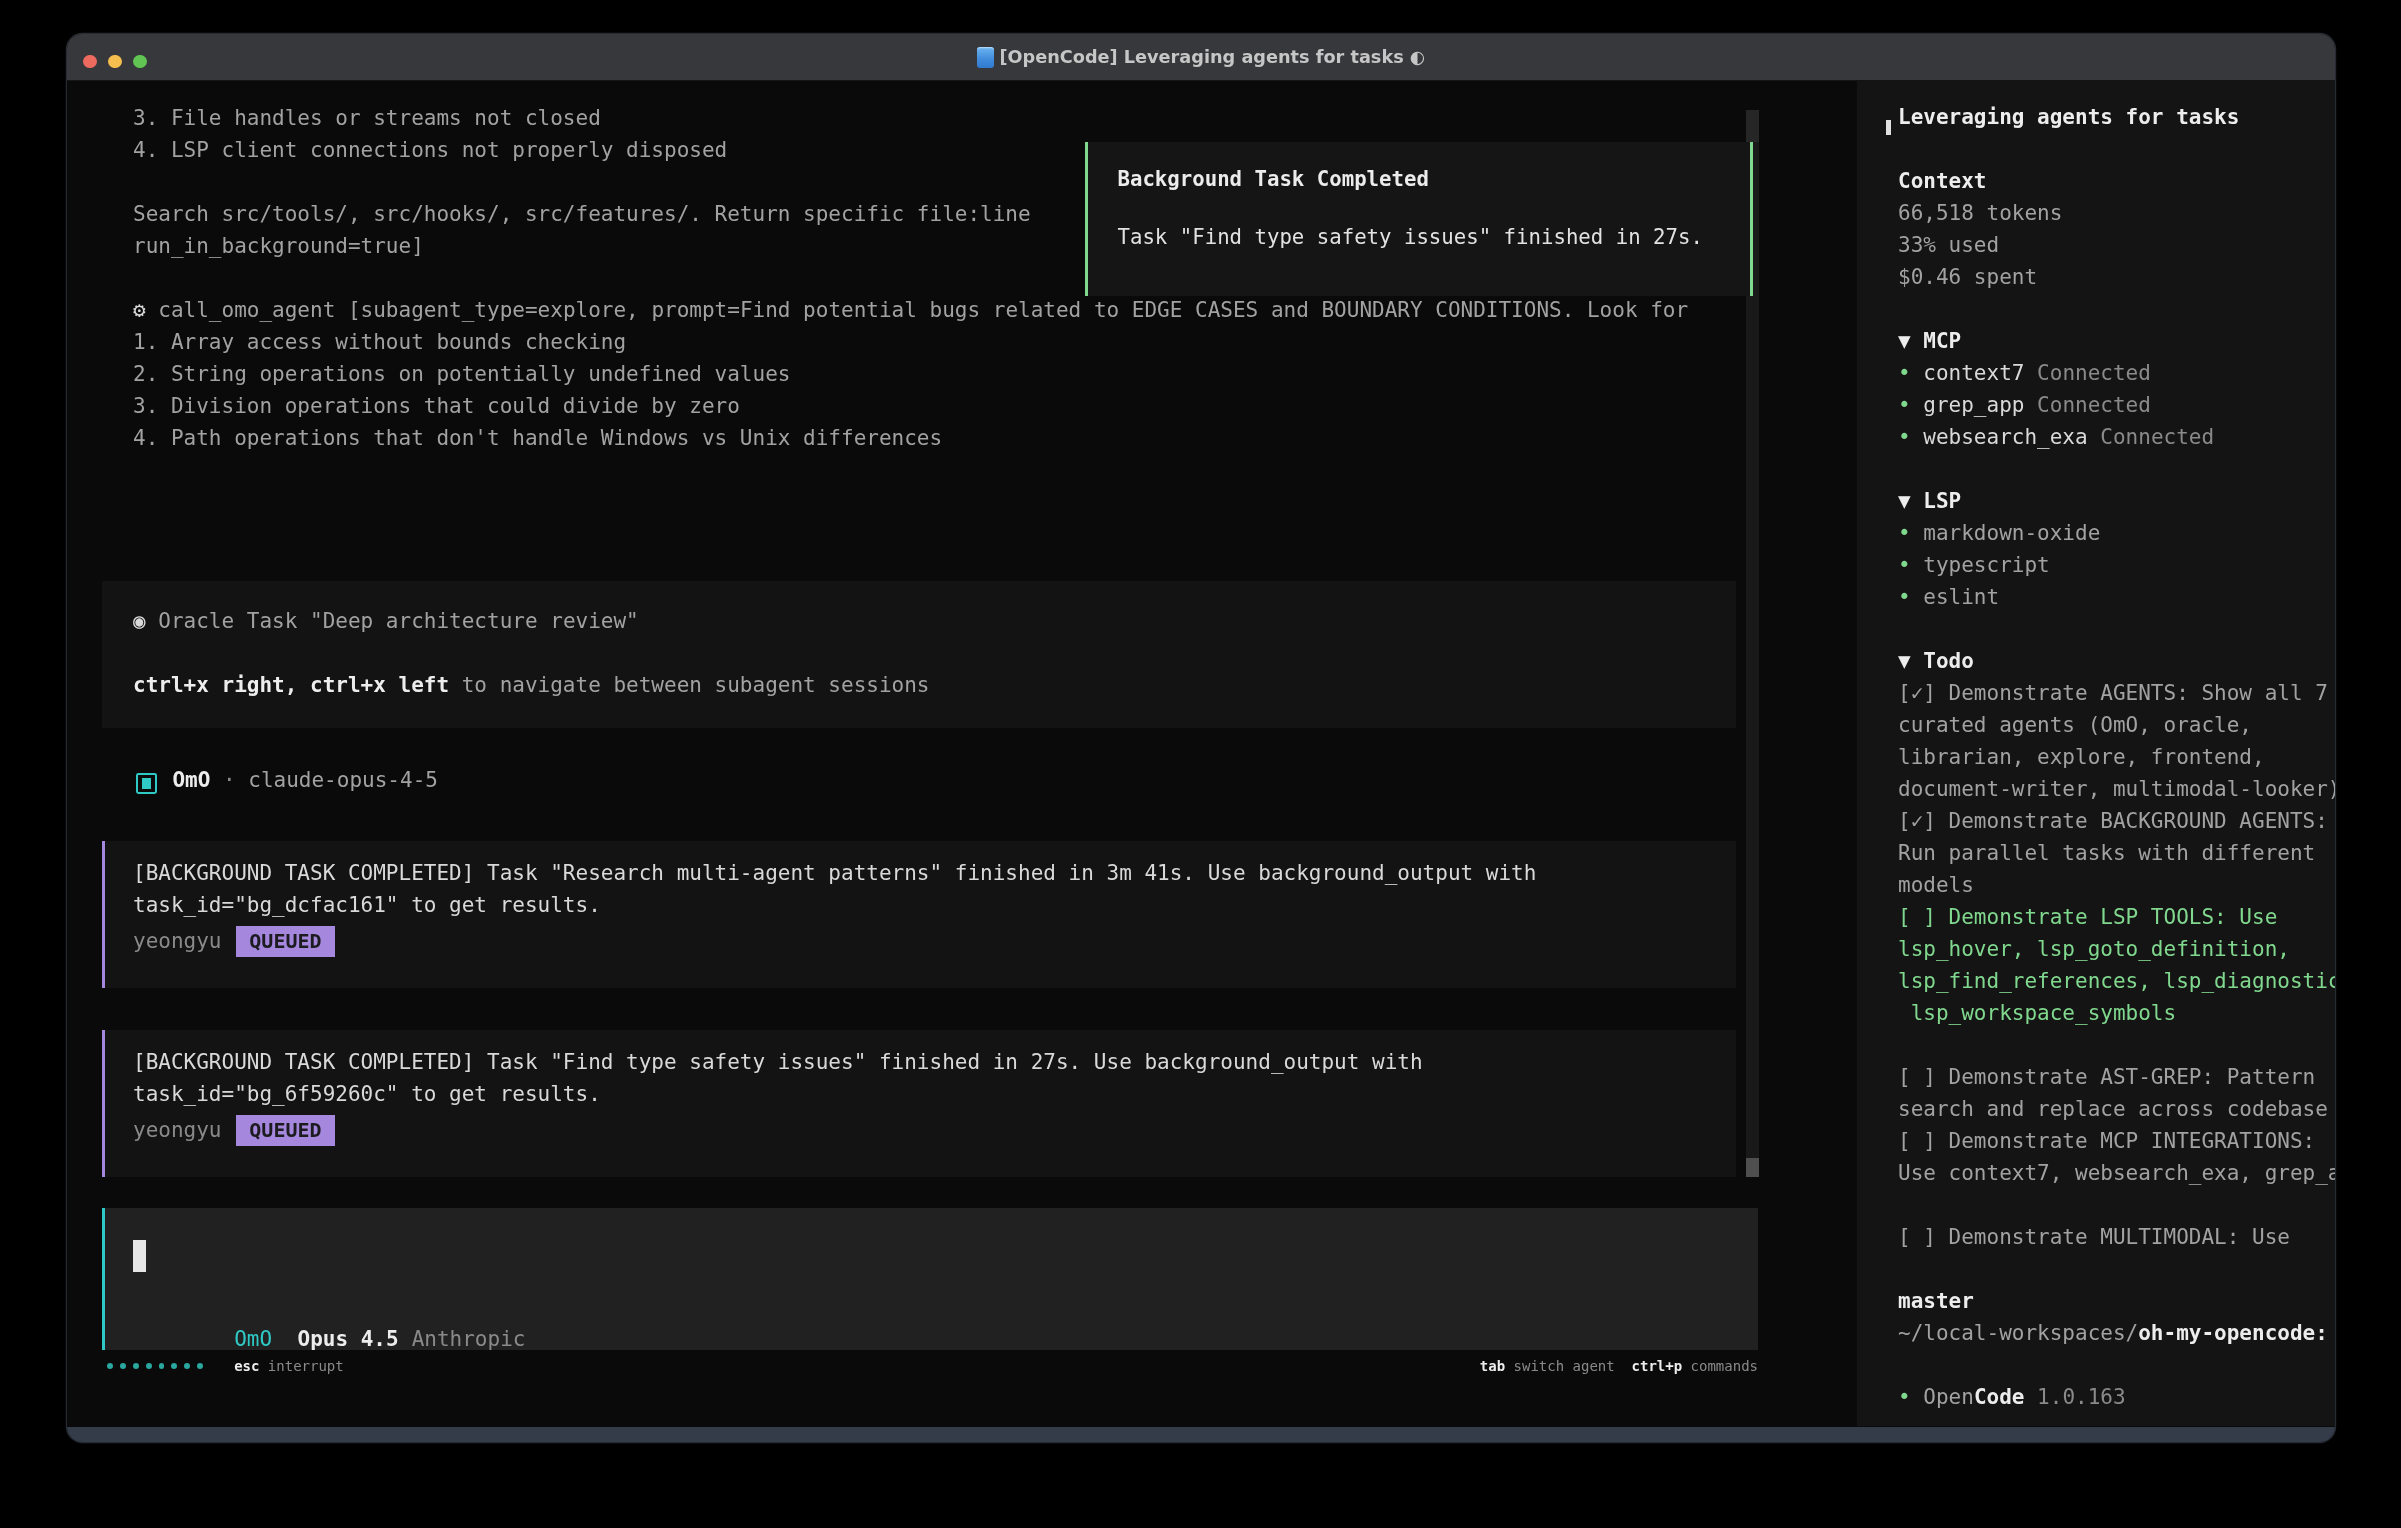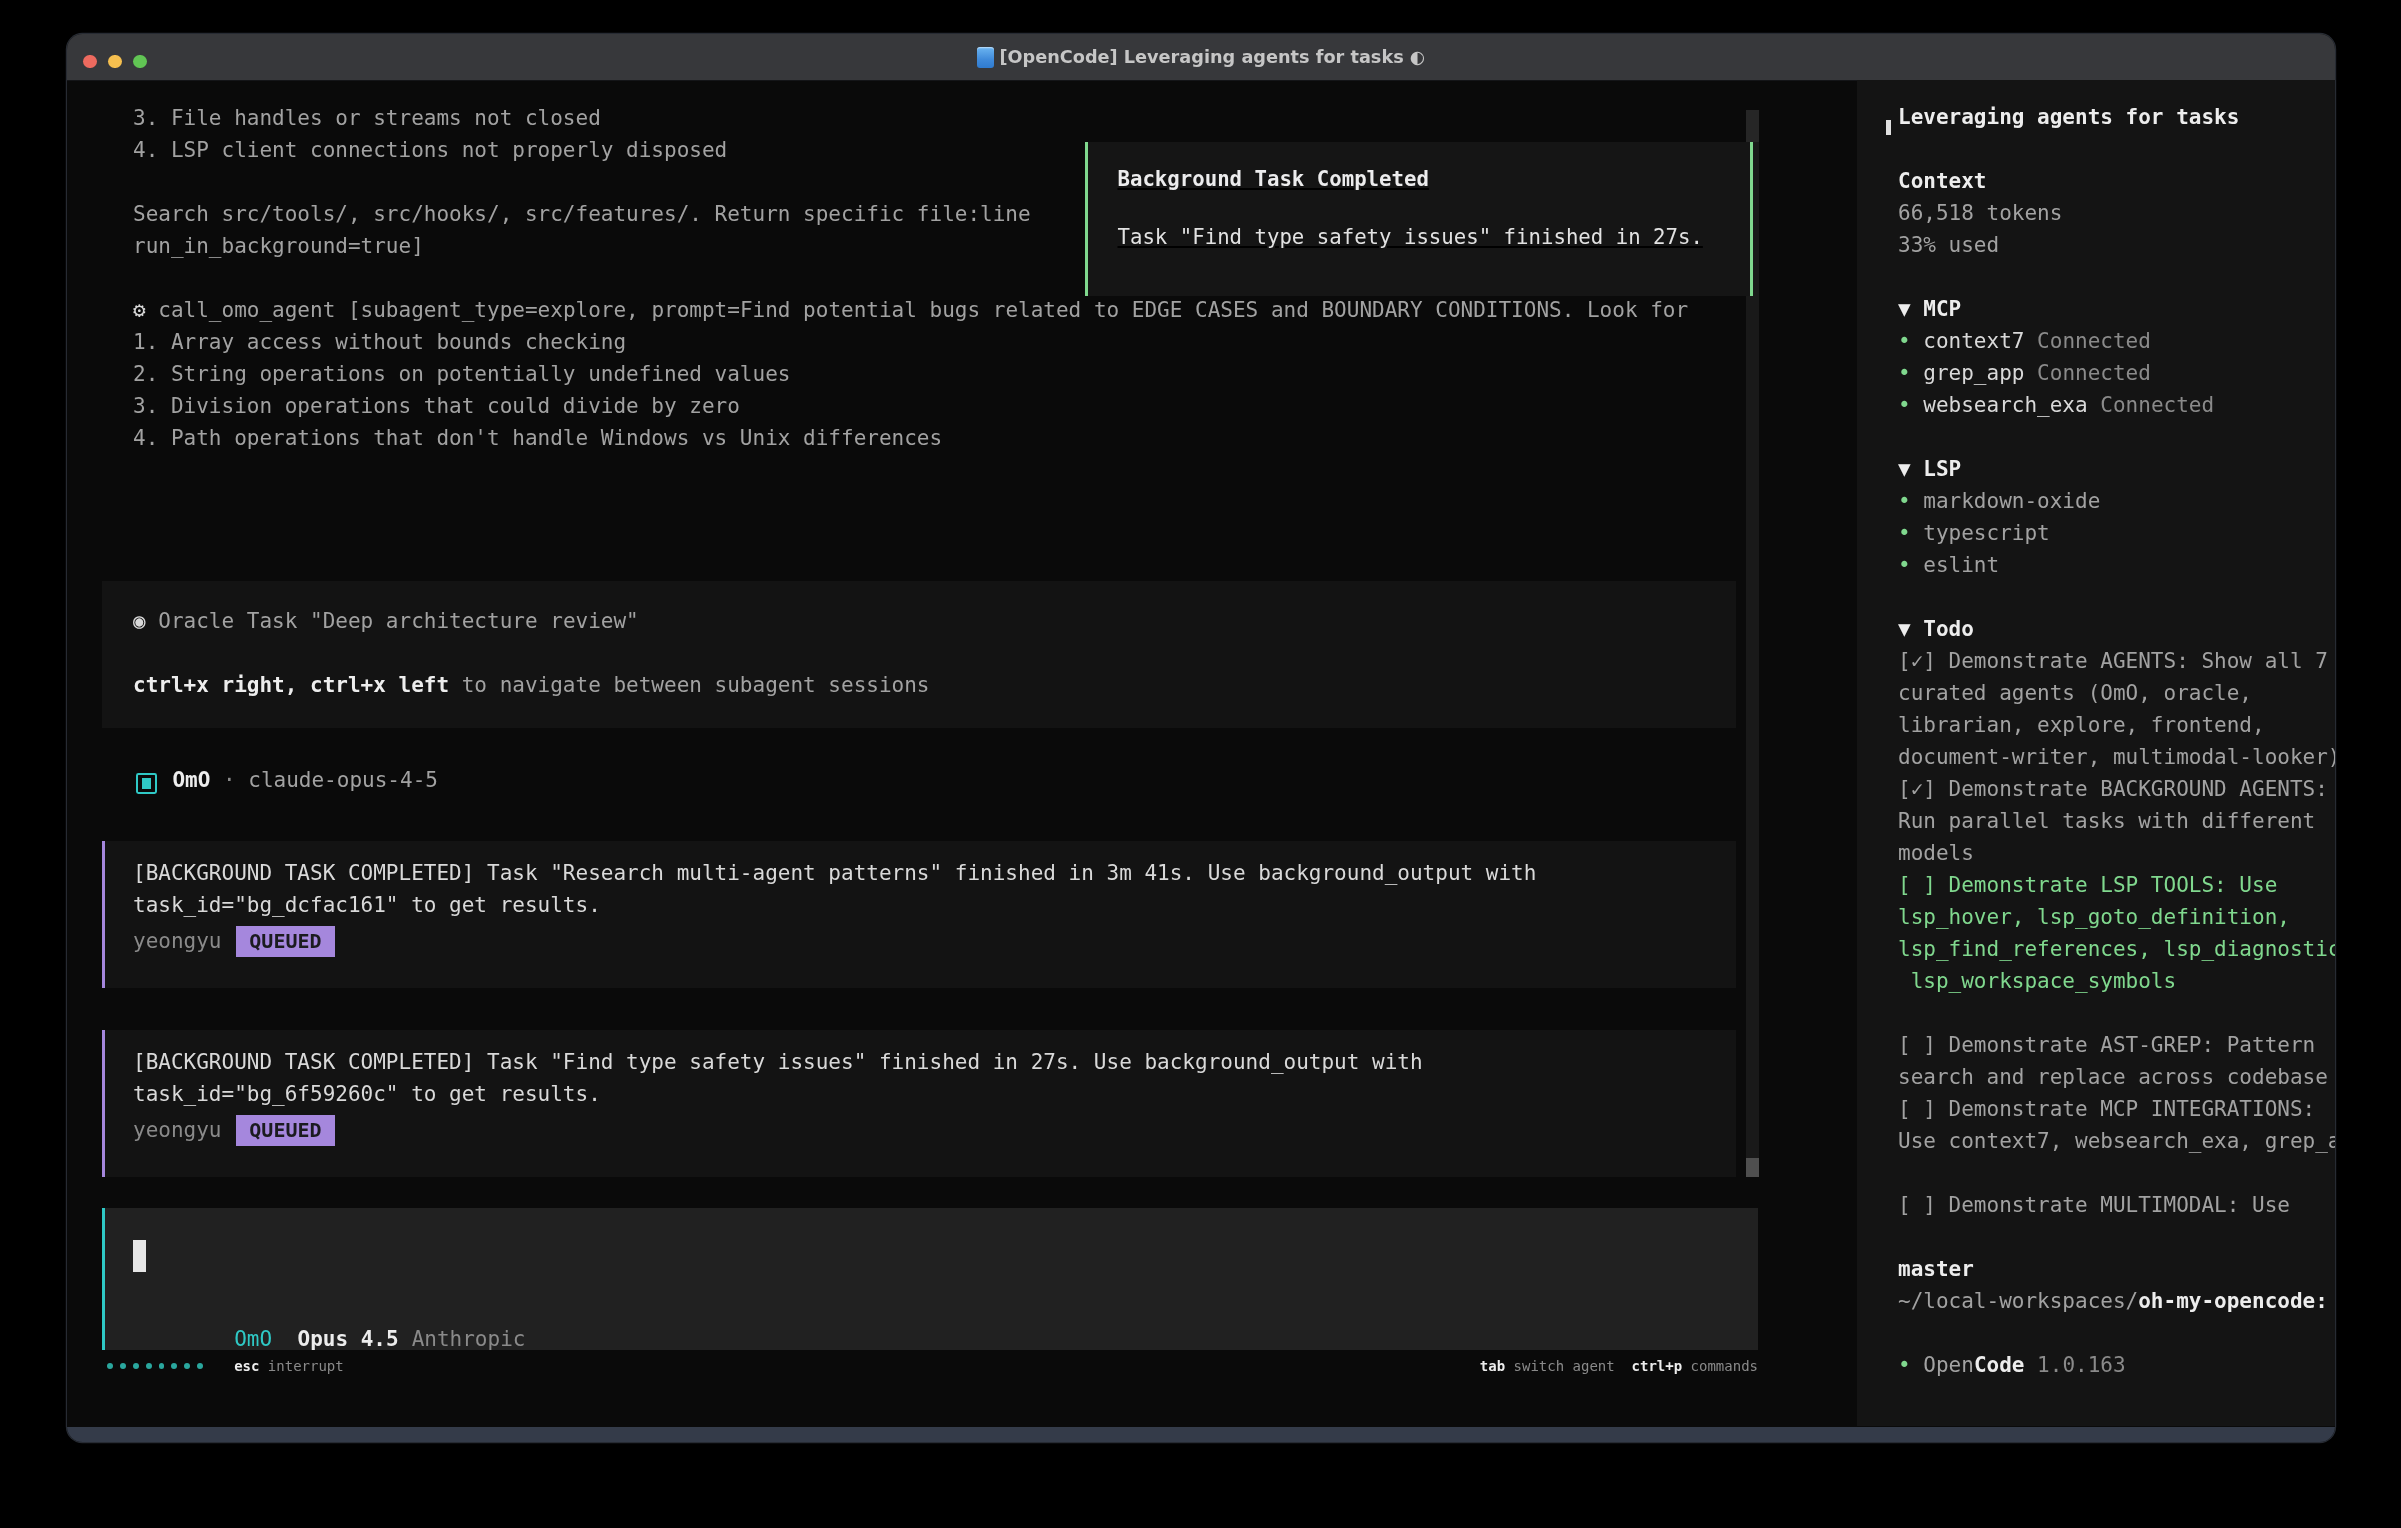--- a/index.html
+++ b/index.html
@@ -36,21 +36,21 @@
          background:var(--accent_purple,#a587dd);color:var(--badge_text,#1b1b20);
          font-weight:bold;font-size:20px;}
   
   #agent-header{position:absolute;left:69px;top:734px;display:flex;align-items:center;gap:15.4px;height:31px;}
   #agent-icon{width:21px;height:20.7px;border:2.4px solid var(--accent_cyan,#2fc9c6);border-radius:2.4px;
               box-sizing:border-box;display:flex;align-items:center;justify-content:center;background:#0a0a0a;}
   #agent-icon-fill{width:8.3px;height:11.2px;background:var(--accent_cyan,#2fc9c6);}
   
   #toast{position:absolute;left:1018px;top:108px;width:668px;height:154px;background:#151515;
          border-left:3px solid var(--accent_green,#80d88e);border-right:3px solid var(--accent_green,#80d88e);
-         box-sizing:border-box;padding:25px 29.5px;font-size:20.7px;z-index:6;text-decoration:underline;}
+         box-sizing:border-box;padding:25px 29.5px;font-size:20.7px;z-index:6;}
   #toast-title{color:#ececed;font-weight:bold;white-space:pre;}
   #toast-body{color:#e2e2e2;margin-top:34px;white-space:pre;}
   
   #input-box{position:absolute;left:35px;top:1174px;width:1656px;height:142px;background:#212121;
              border-left:3.5px solid var(--accent_cyan,#2fc9c6);box-sizing:border-box;}
   #cursor{position:absolute;left:28px;top:32px;width:13px;height:32px;background:#e6e6e6;}
   #model-row{position:absolute;left:28px;top:95px;font-size:21px;white-space:pre;}
   #model-agent{color:var(--accent_cyan,#2fc9c6);}
   #model-name{color:#ededed;font-weight:bold;margin-left:25.4px;}
   #model-provider{color:#8a8a8a;margin-left:13px;}
@@ -169,20 +169,21 @@
     </div>
 
     <div id="sidebar">
       <div id="scroll-indicator"></div>
       <div id="sidebar-lines" class="lines">
           <div class="line"><span class="s-wb">Leveraging agents for tasks</span></div>
           <div class="line">&nbsp;</div>
           <div class="line"><span class="s-wb">Context</span></div>
           <div class="line"><span class="s-gray">66,518 tokens</span></div>
           <div class="line"><span class="s-gray">33% used</span></div>
+          <div class="line"><span class="s-gray">$0.46 spent</span></div>
           <div class="line">&nbsp;</div>
           <div class="line"><span class="s-wb">▼ MCP</span></div>
           <div class="line"><span class="s-green">• </span><span class="s-white">context7</span><span class="s-dim"> Connected</span></div>
           <div class="line"><span class="s-green">• </span><span class="s-white">grep_app</span><span class="s-dim"> Connected</span></div>
           <div class="line"><span class="s-green">• </span><span class="s-white">websearch_exa</span><span class="s-dim"> Connected</span></div>
           <div class="line">&nbsp;</div>
           <div class="line"><span class="s-wb">▼ LSP</span></div>
           <div class="line"><span class="s-green">• </span><span class="s-gray">markdown-oxide</span></div>
           <div class="line"><span class="s-green">• </span><span class="s-gray">typescript</span></div>
           <div class="line"><span class="s-green">• </span><span class="s-gray">eslint</span></div>

